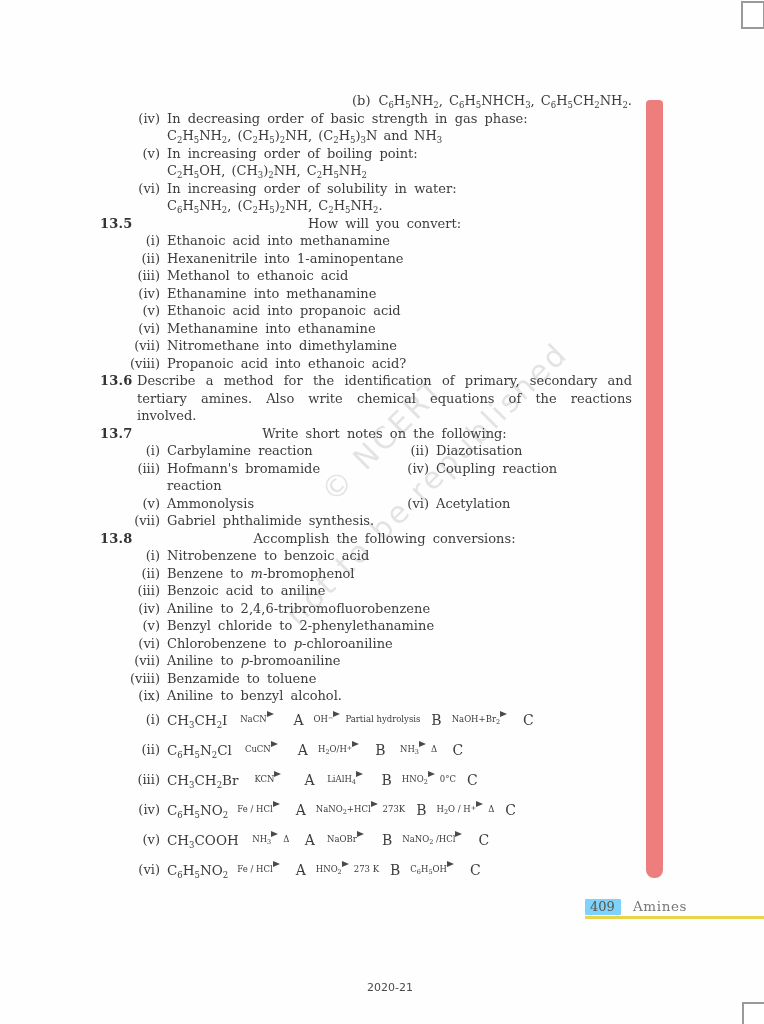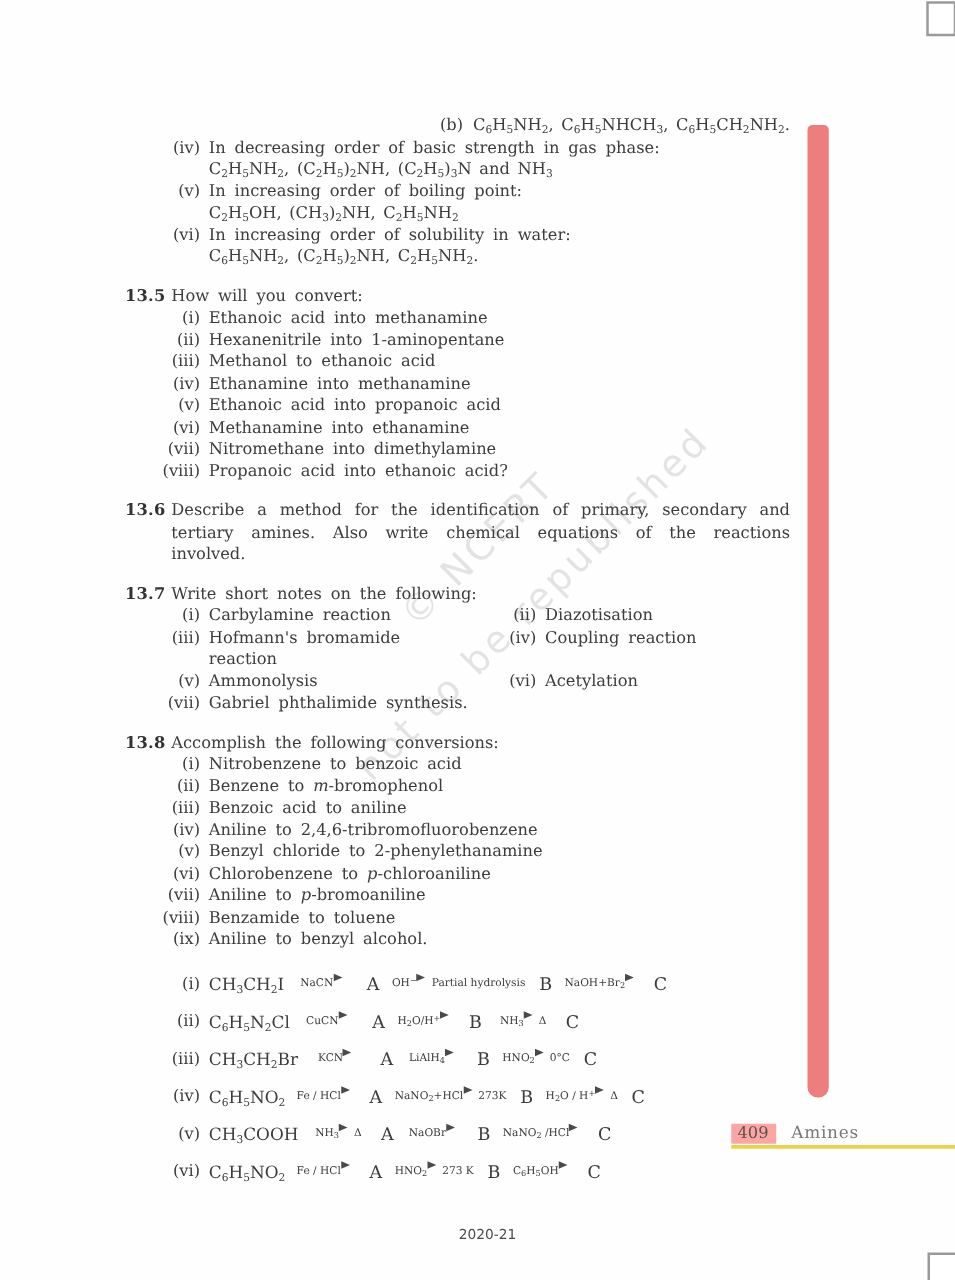--- a/index.html
+++ b/index.html
@@ -16,23 +16,23 @@
     background:#ee7d7d;border-radius:4px 4px 8px 8px;}
   
   .watermark{position:absolute;left:205px;top:400px;width:400px;
     transform:rotate(-45deg);color:rgba(130,130,130,0.22);
     font-family:"DejaVu Sans","Liberation Sans",sans-serif;
     font-size:30px;letter-spacing:3px;text-align:center;line-height:62px;pointer-events:none;}
   
   .content{position:absolute;left:100px;top:92px;width:532px;line-height:17.5px;}
   .q-row{display:flex;}
   .q-num{width:37px;min-width:37px;font-weight:bold;color:#333;letter-spacing:0.2px;}
-  .q-text{flex:1;word-spacing:3px;}
+  .q-text{flex:1;word-spacing:3px;text-align:center;}
   .q-just{text-align:justify;}
-  .question{margin-top:14px;}
+  .question{margin-top:0;}
   
   .item-row{display:flex;}
   .ilabel{width:60px;min-width:60px;text-align:right;padding-right:7px;}
   .itext{word-spacing:3px;}
   .ibody{flex:1;}
   .intro-row{display:flex;}
   .row-b{margin-left:62px;display:block;text-align:right;}
   .row-b .inline-label{margin-right:8px;}
   .formula{word-spacing:2px;white-space:nowrap;}
   .formula sub{font-size:8.5px;vertical-align:-2.5px;line-height:0;}
@@ -385,18 +385,18 @@
                 <span class="rx-bot"></span>
               </span>
               <span class="rx-species formula">C</span>
             </span>
           </div>
         </div>
     </section>
   </main>
 
   <div class="footer-band">
-    <span class="pagenum" style="background: #fca5a5;">409</span>
+    <span class="pagenum" style="background: #7dd3fc;">409</span>
     <span class="chapter">Amines</span>
     <div class="footer-line" style="background: rgb(233, 211, 74);"></div>
   </div>
   <div class="year">2020-21</div>
 </div>
 
 </body></html>

